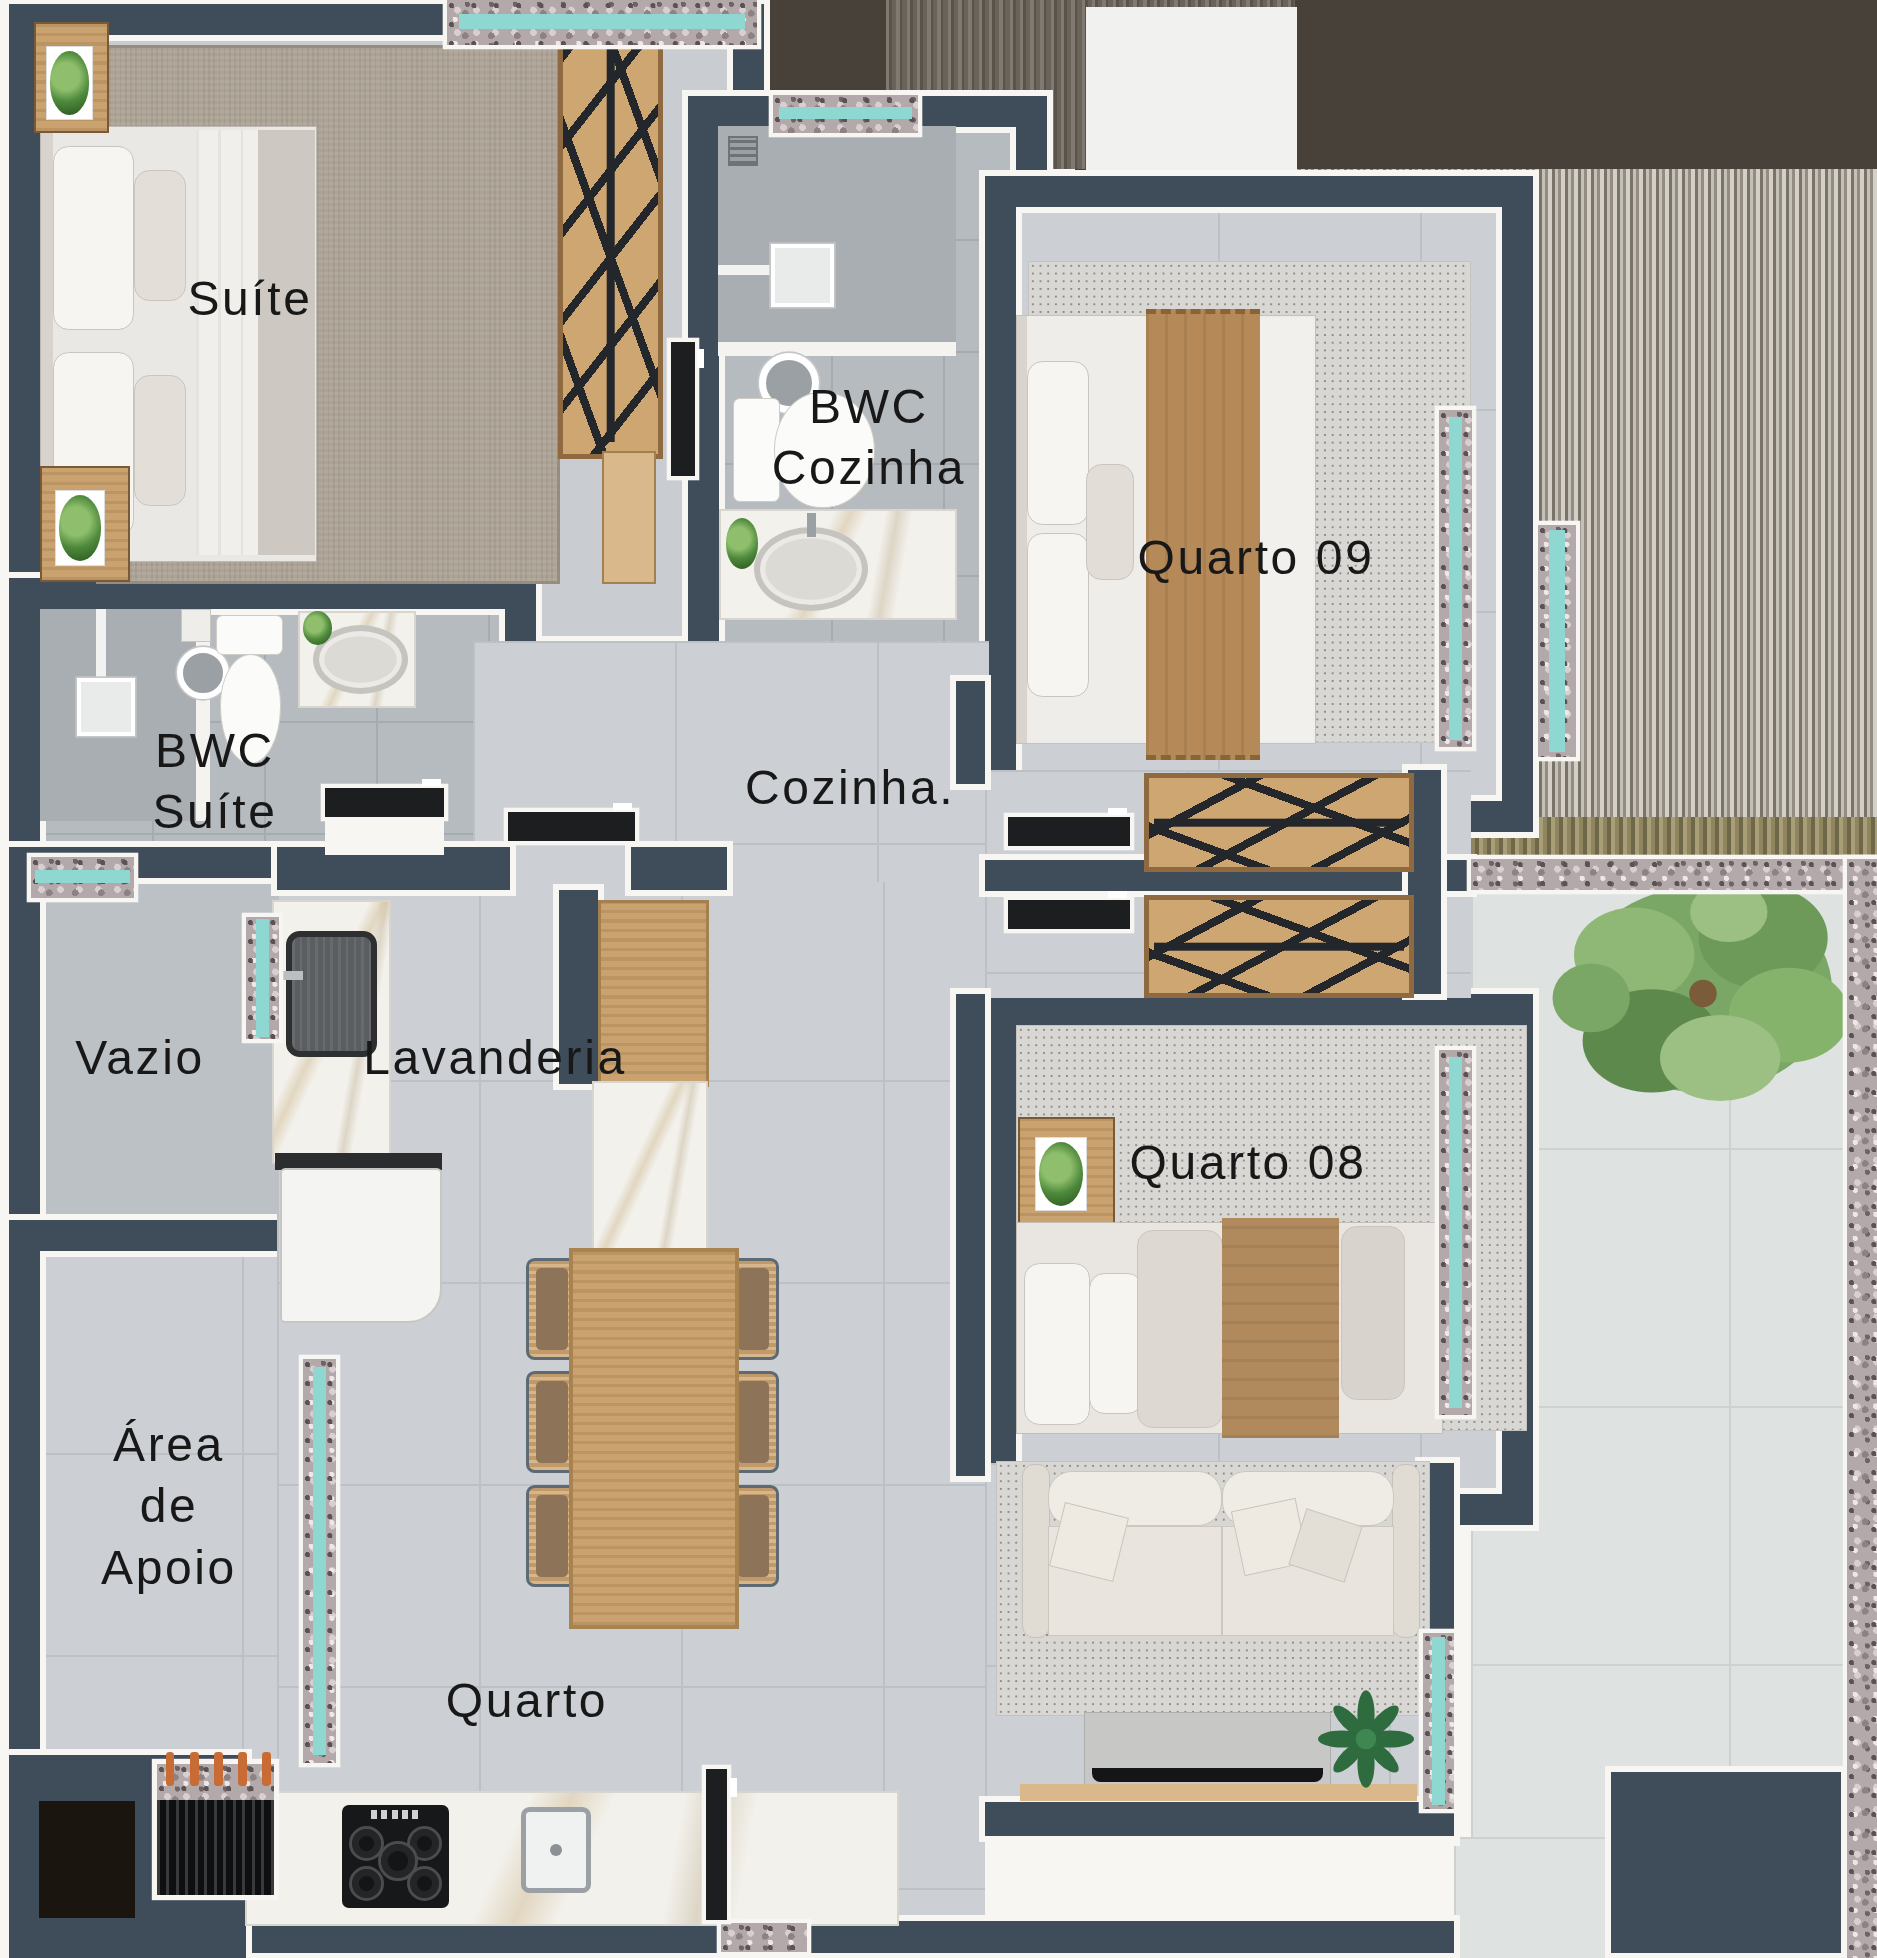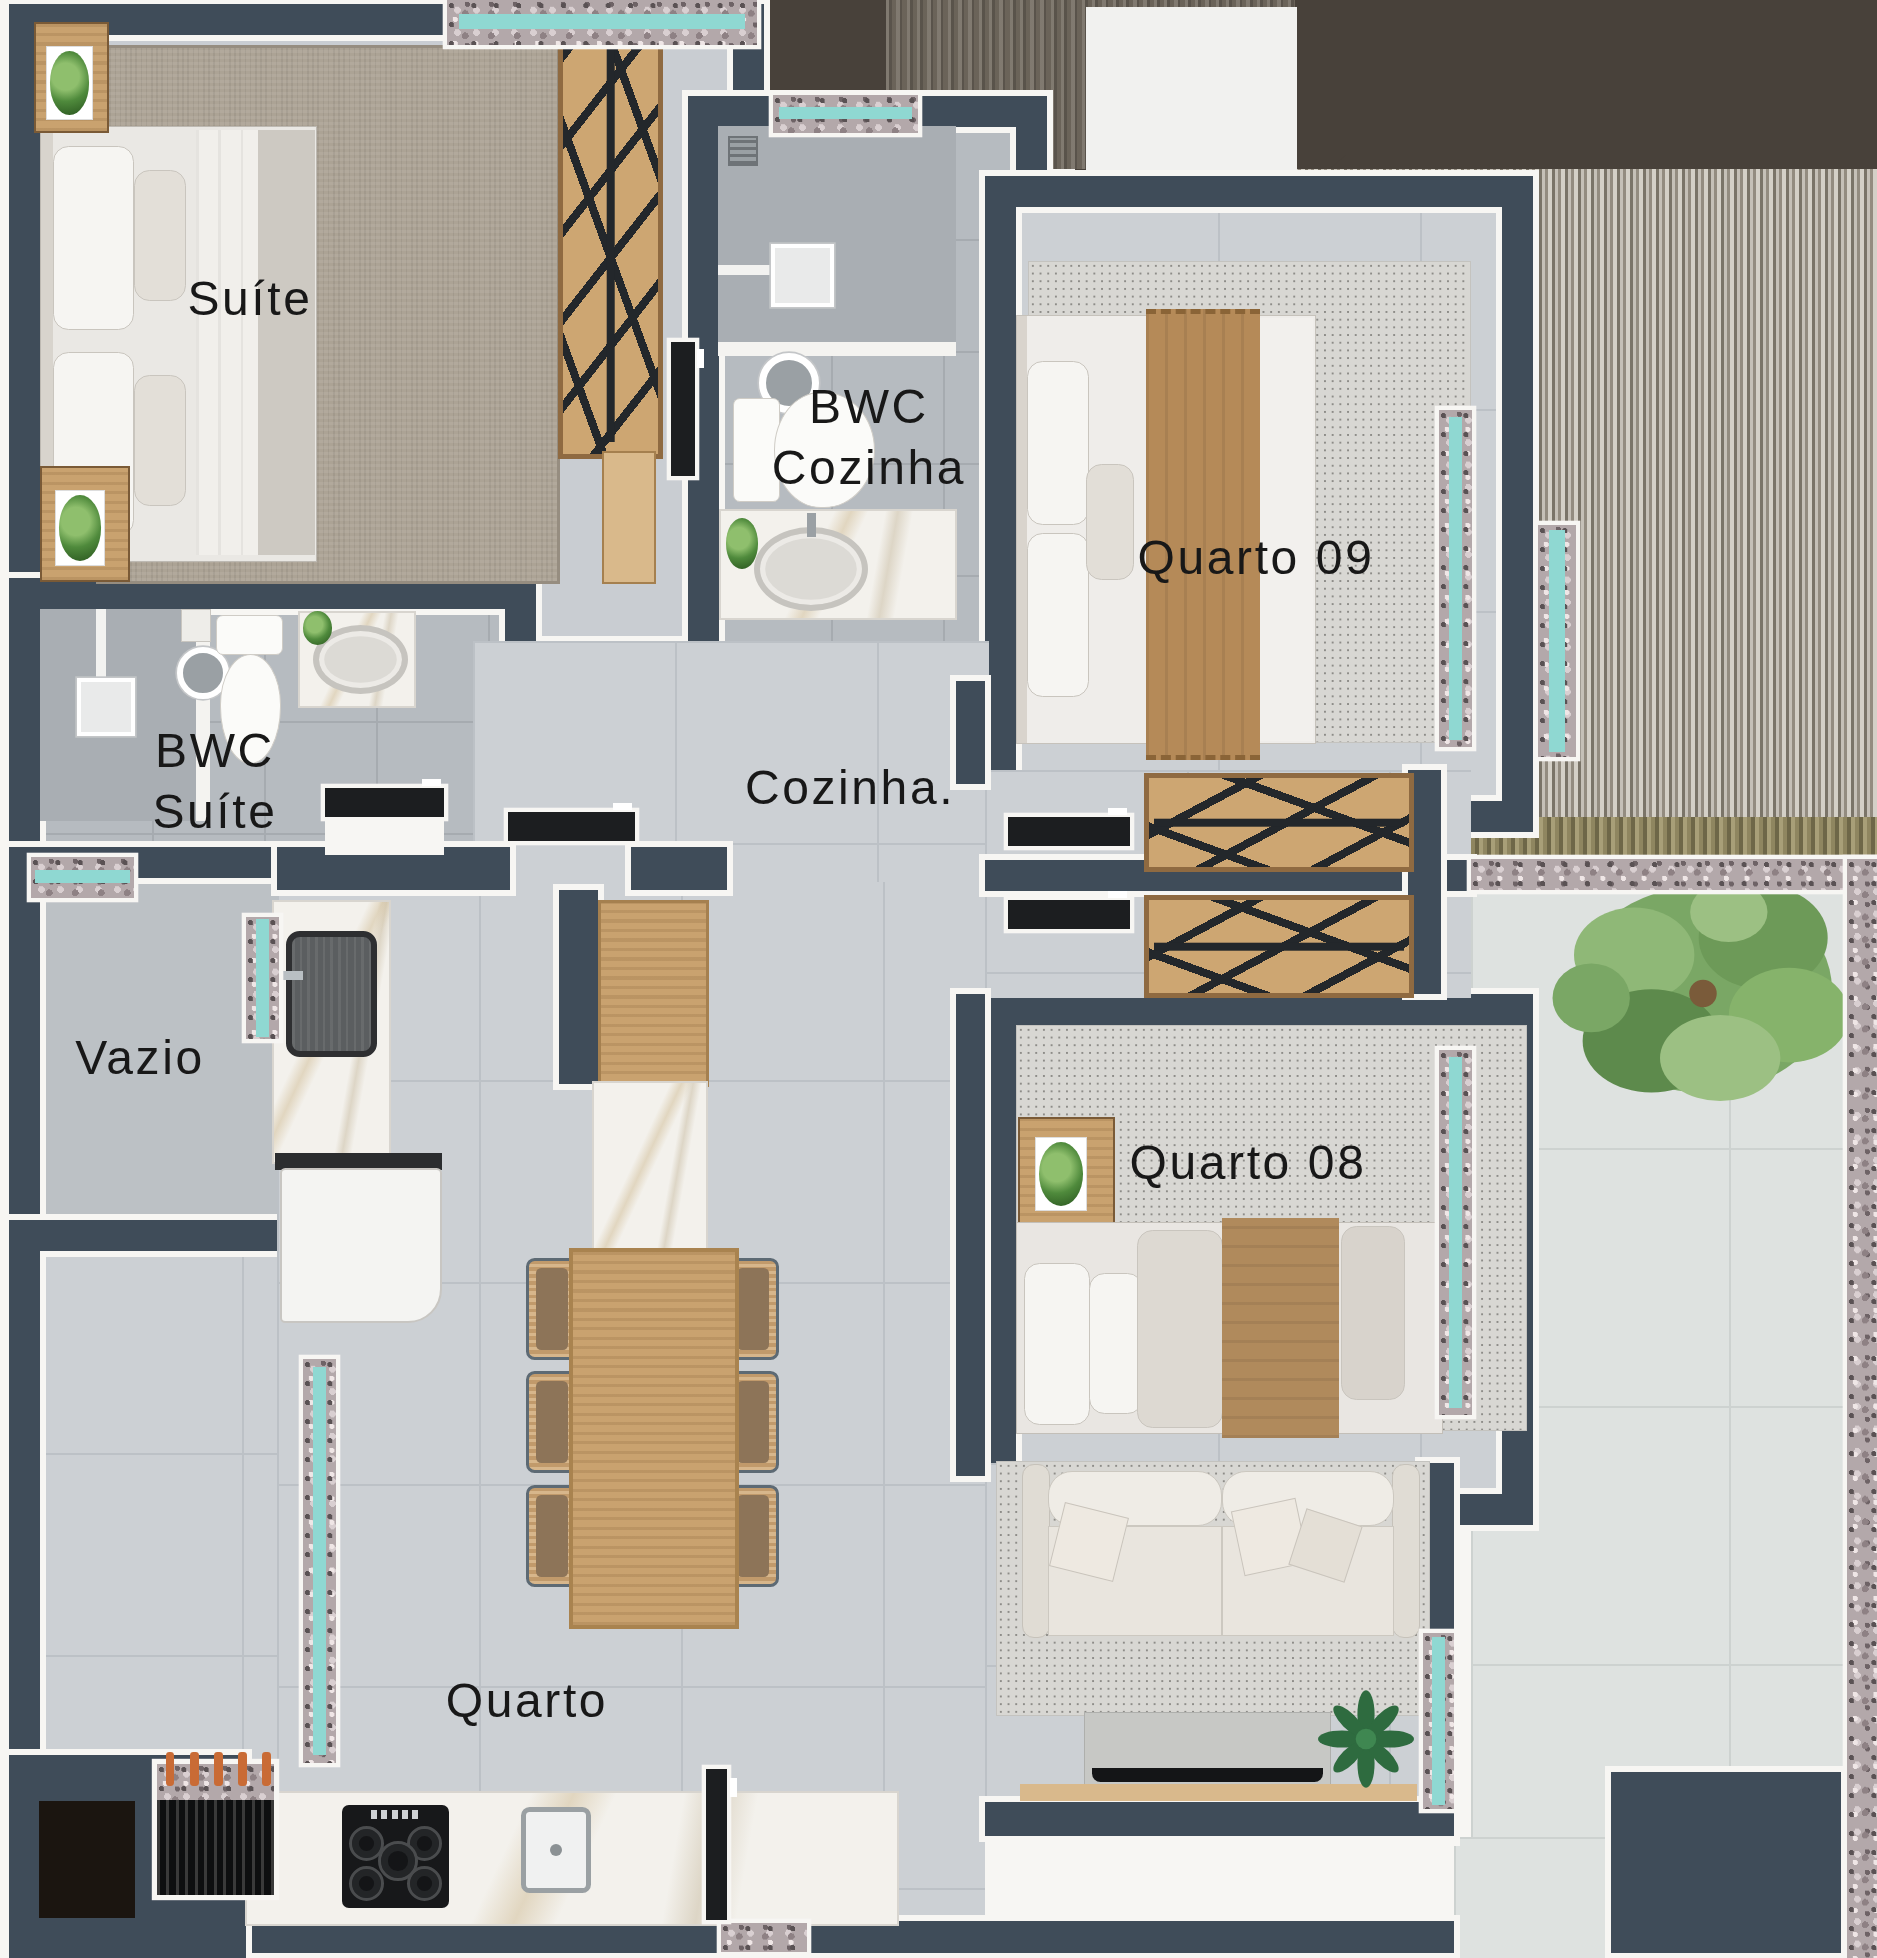--- a/index.html
+++ b/index.html
@@ -378,21 +378,29 @@
   <div class="lbl" style="left:215px;top:781px;">
     <span>BWC</span>
     <span>Suíte</span>
   </div>
   <div class="lbl" style="left:850px;top:788px;">
       <span>Cozinha.</span>
     </div>
   <div class="lbl" style="left:140px;top:1058px;">
       <span>Vazio</span>
     </div>
+  <div class="lbl" style="left:495px;top:1058px;">
+      <span>Lavanderia</span>
+    </div>
   <div class="lbl" style="left:1248px;top:1163px;">
       <span>Quarto 08</span>
     </div>
+  <div class="lbl" style="left:169px;top:1506px;">
+    <span>Área</span>
+    <span>de</span>
+    <span>Apoio</span>
+  </div>
   <div class="lbl" style="left:527px;top:1701px;">
       <span>Quarto</span>
     </div>
 
 </div>
 
 
 </body></html>

